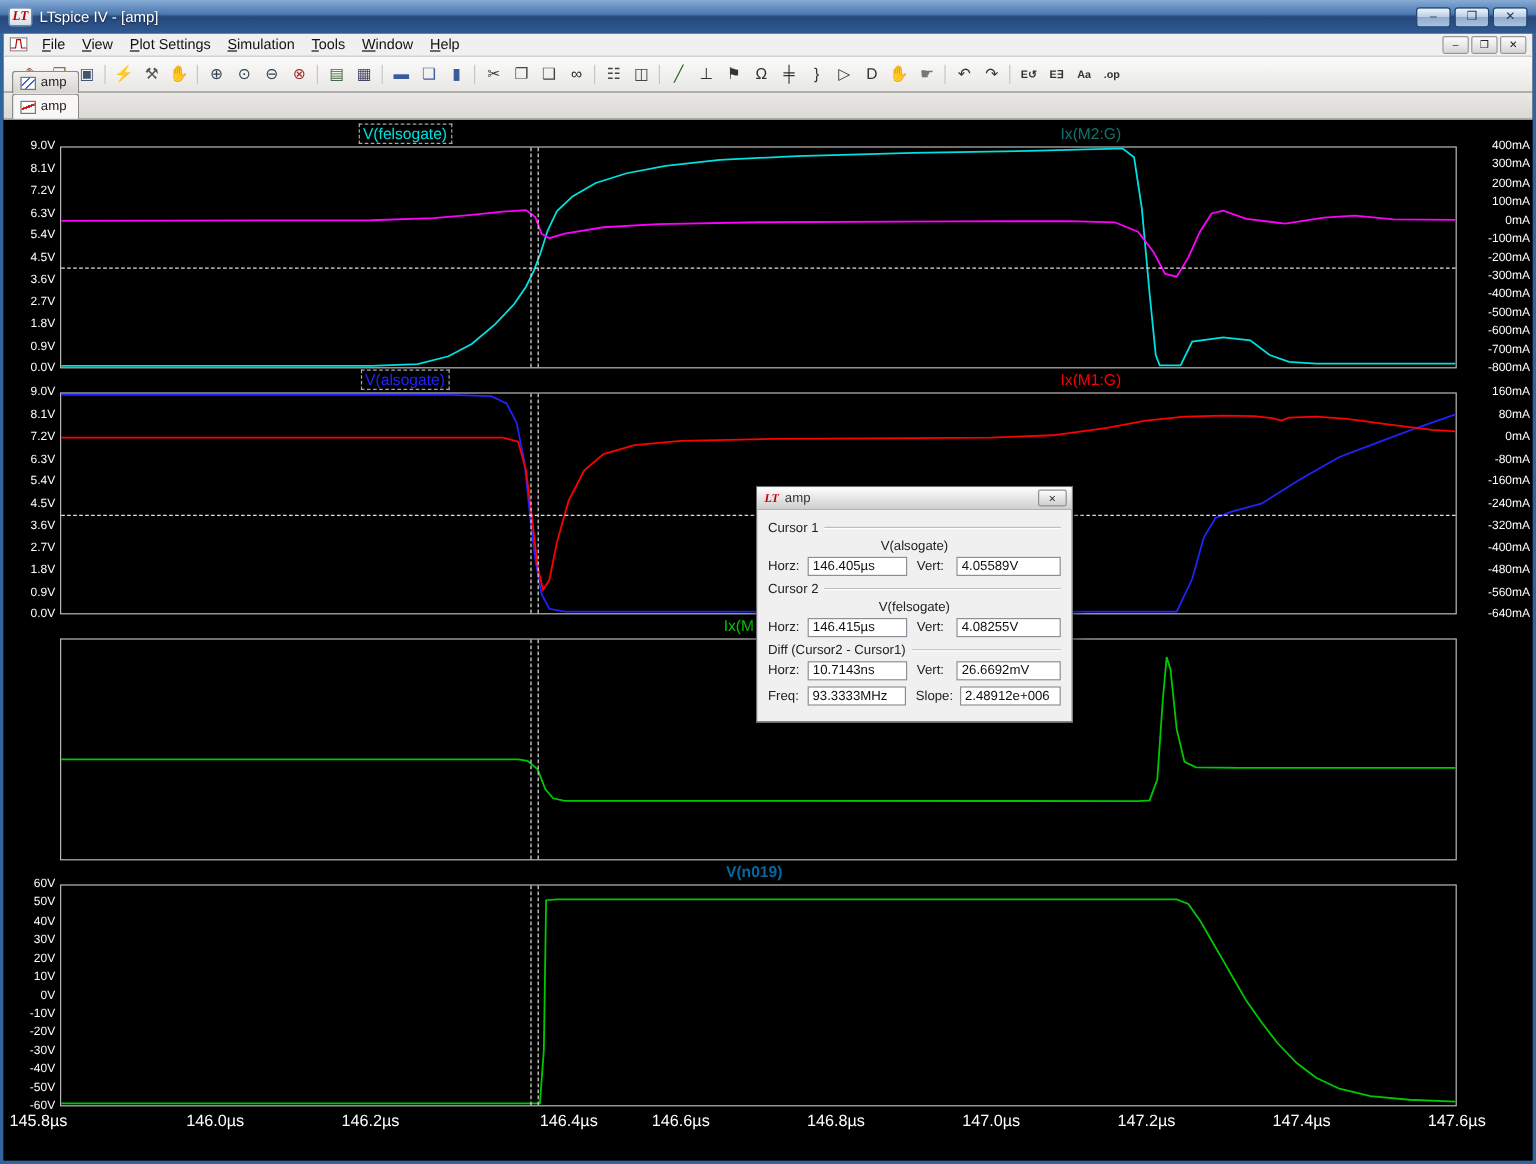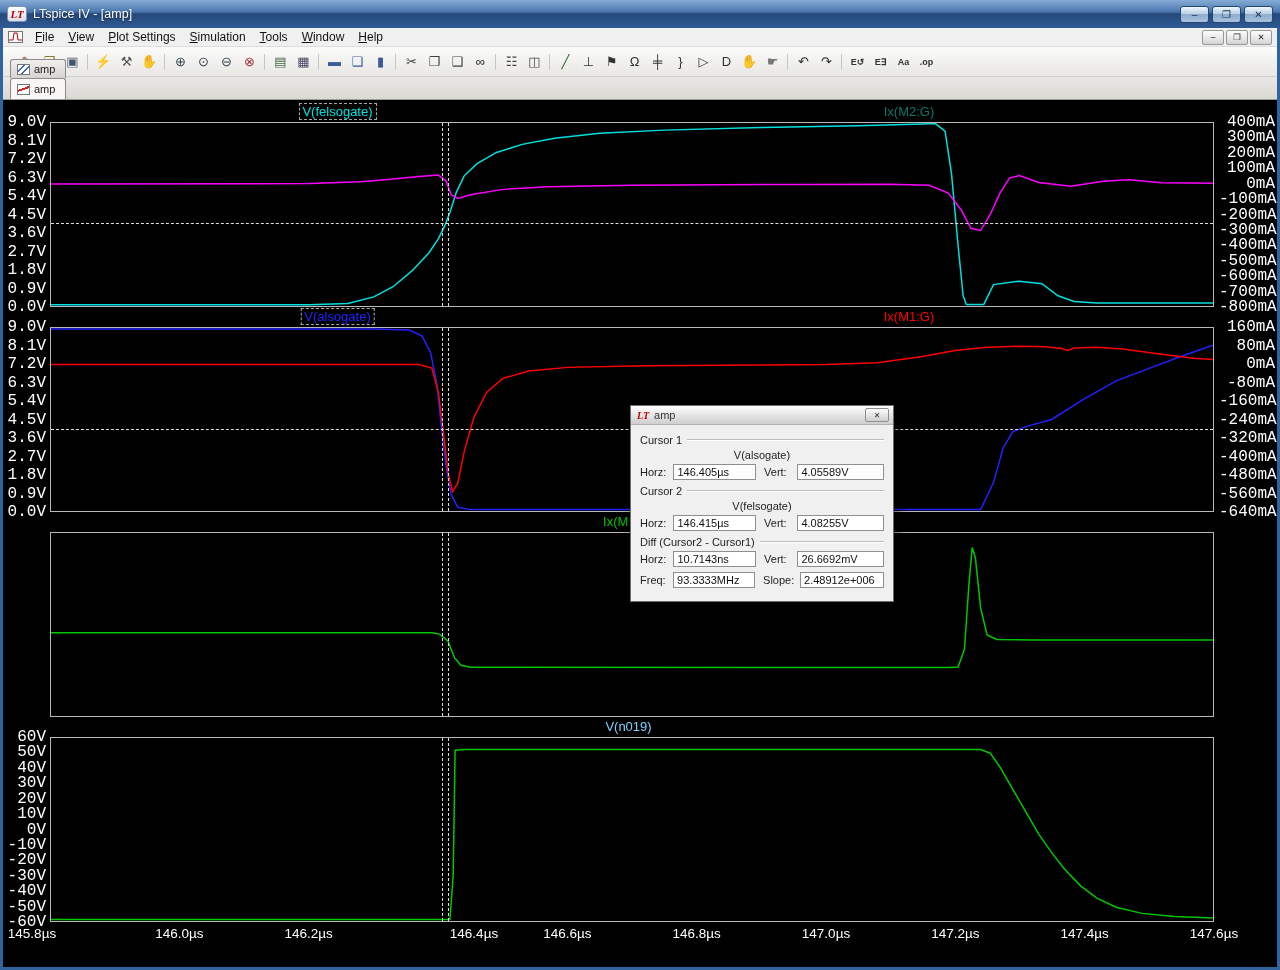--- a/index.html
+++ b/index.html
@@ -54,21 +54,21 @@
   .tab-icon.schematic { background:linear-gradient(135deg,#fff 28%,#3a66bb 28%,#3a66bb 38%,#fff 38%,#fff 58%,#3a66bb 58%,#3a66bb 68%,#fff 68%); }
   .tab-icon.waveform  { background:linear-gradient(160deg,#fff 38%,#cc2222 38%,#cc2222 54%,#fff 54%); }
 
   
   #plot-region { flex:1; position:relative; background:#000; color:#fff; overflow:hidden; }
   .titles-row { position:absolute; left:47px; width:1164px; height:16px; font-size:13px; }
   .trace-label { position:absolute; transform:translateX(-50%); padding:0 3px; line-height:15px; white-space:nowrap; }
   .trace-label.selected { outline:1px dashed #a8a8a8; }
   .pane-box { position:absolute; left:47px; width:1164px; height:185px; border:1px solid #b9b9b9; }
   .pane-box svg { position:absolute; left:0; top:0; width:100%; height:100%; display:block; }
-  .axis-col { position:absolute; font-size:16px;font-family:Liberation Mono, monospace; }
+  .axis-col { position:absolute; font-size:10px; }
   .left-col  { left:1px;   width:42px; text-align:right; }
   .right-col { left:1216px; width:56px; text-align:right; }
   .axis-label { position:absolute; left:0; right:0; transform:translateY(-50%); white-space:nowrap; line-height:13px; }
   .x-row { position:absolute; left:0; top:826px; width:100%; height:18px; font-size:13.5px; }
   .x-label { position:absolute; transform:translateX(-50%); white-space:nowrap; }
   .cursor-v { position:absolute; top:0; bottom:0; width:0; border-left:1px dashed #e0e0e0; }
   .cursor-h { position:absolute; left:0; right:0; height:0; border-top:1px dashed #e0e0e0; }
 
   
   #statusbar { height:20px; background:#f0f0f0; border-top:1px solid #cfcfcf; display:flex;
@@ -286,21 +286,21 @@
         <span class="trace-label" style="left: 48.6%; color: rgb(0, 200, 0);">Ix(M</span>
       </div>
       <div class="pane-box" style="top: 432px;">
         <svg viewBox="0 0 1164 185" preserveAspectRatio="none">
           <polyline points="0.0,100.9 381.5,100.9 389.3,102.2 397.7,109.3 404.2,126.1 410.6,133.7 420.3,135.8 898.9,136.0 908.6,135.4 915.0,117.7 919.6,50.5 922.8,14.7 926.0,25.2 931.2,75.7 937.7,103.0 947.4,107.6 982.9,108.1 1164.0,108.1" fill="none" stroke="#00c800" stroke-width="1.5"></polyline>
         </svg>
         <div class="cursor-v" style="left: 33.6111%;"></div>
         <div class="cursor-v" style="left: 34.1667%;"></div>
       </div>
       <div class="titles-row" style="top: 619px;">
-        <span class="trace-label" style="left: 49.7%; color: #7dd3fc;">V(n019)</span>
+        <span class="trace-label" style="left: 49.7%; color: #0369a1; font-weight: bold;">V(n019)</span>
       </div>
       <div class="pane-box" style="top: 637px;">
         <svg viewBox="0 0 1164 185" preserveAspectRatio="none">
           <polyline points="0.0,183.5 399.6,183.5 402.9,138.8 404.8,12.3 413.9,11.6 931.2,11.6 940.9,15.4 950.6,29.3 960.3,46.3 970.0,63.2 979.7,80.2 989.4,97.1 1002.3,115.6 1015.3,132.6 1031.4,149.5 1047.6,161.9 1067.0,171.1 1092.9,177.3 1125.2,180.4 1164.0,181.9" fill="none" stroke="#00c800" stroke-width="1.5"></polyline>
         </svg>
         <div class="cursor-v" style="left: 33.6111%;"></div>
         <div class="cursor-v" style="left: 34.1667%;"></div>
       </div>
       <div class="axis-col left-col" style="top: 637px; height: 185px;">
         <span class="axis-label" style="top: 0%;">60V</span>

